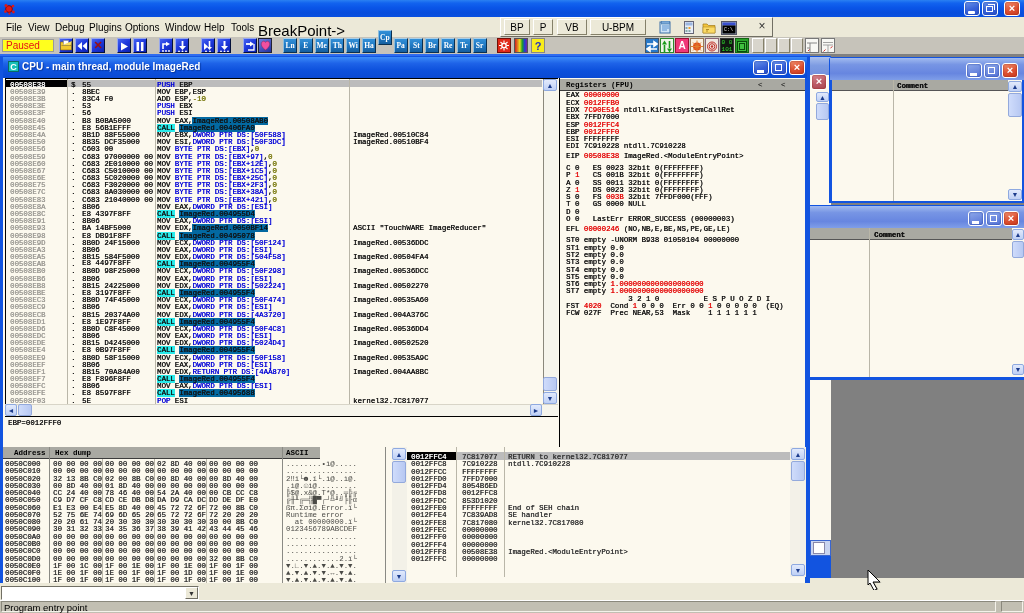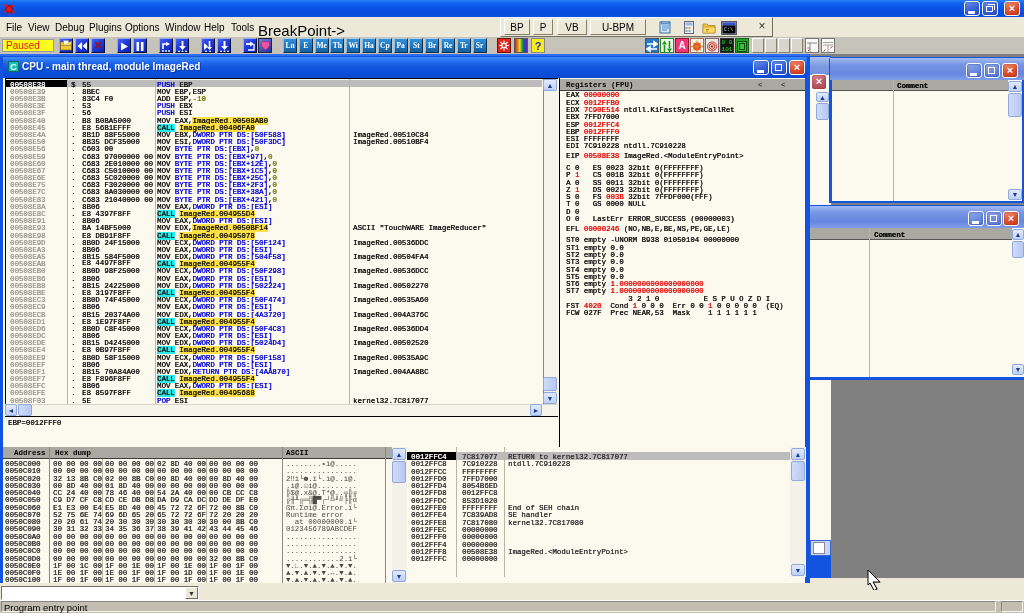--- a/index.html
+++ b/index.html
@@ -2,21 +2,21 @@
 <html><head><meta charset="utf-8"><style>
 *{margin:0;padding:0;box-sizing:border-box}
 body{width:1024px;height:613px;overflow:hidden;position:relative;background:#ece9d8;
  font-family:"Liberation Sans",sans-serif}
 .a{position:absolute}
 .m{position:absolute;font-family:"Liberation Mono",monospace;font-size:7.4px;white-space:pre;line-height:8px;height:8px;color:#111;text-shadow:0.3px 0 0 currentColor}
 .m b{font-weight:normal}
 .bl{color:#0000d8}
 .ol{color:#77770a}
 .rd{color:#e40808}
-.yb{background:#fde047;color:#111}
+.yb{background:#0369a1;color:#111}
 .cb{background:#28eaea;color:#111}
 .gray{color:#9c9a94}
 .hdr{position:absolute;background:#a9a9a2;border-bottom:1px solid #3c3c3c;color:#000;
  font-family:"Liberation Mono",monospace;font-size:7.5px;font-weight:bold}
 .xpbtn{position:absolute;border-radius:3px;border:1px solid #fff;
  background:linear-gradient(160deg,#6a93e8 0%,#3660d8 55%,#2a50c8 100%);box-shadow:inset 0 0 2px #1a3a9a}
 .xpbtn.red{background:linear-gradient(160deg,#f09070 0%,#dd5132 55%,#c83c20 100%);box-shadow:inset 0 0 2px #902010}
 .glyph{position:absolute;color:#fff;font-weight:bold;text-align:center}
 .navy{position:absolute;width:14px;height:15px;background:linear-gradient(140deg,#4664f2 0%,#1e38dc 48%,#0e22b0 100%);
  border:1px solid #04103a;border-top-color:#98a8ee;border-left-color:#98a8ee;color:#fff;text-align:center}
@@ -140,21 +140,21 @@
 <div class="a" style="left:258px;top:38px;width:14px;height:15px;background:linear-gradient(145deg,#7080e0,#2030a0);border:1px solid #223"></div>
 <svg class="a" style="left:260px;top:40px" width="11" height="11" viewBox="0 0 11 11">
     <path d="M5.5 10C2 7.5 0.8 5 1.5 3 2.2 1 4.5 0.6 5.5 2.4 6.5 0.6 8.8 1 9.5 3c0.7 2-0.5 4.5-4 7z" fill="#f050a0" stroke="#902050" stroke-width="0.5"></path>
   </svg>
 <div class="teal" style="left:283px;top:38px">Ln</div>
 <div class="teal" style="left:298.8px;top:38px">E</div>
 <div class="teal" style="left:314.6px;top:38px">Me</div>
 <div class="teal" style="left:330.40000000000003px;top:38px">Th</div>
 <div class="teal" style="left:346.20000000000005px;top:38px">Wi</div>
 <div class="teal" style="left:362.00000000000006px;top:38px">Ha</div>
-<div class="teal" style="left:377.80000000000007px;top:38px">Cp</div>
+<div class="teal" style="left:377.80000000000007px;top:30px">Cp</div>
 <div class="teal" style="left:393.6000000000001px;top:38px">Pa</div>
 <div class="teal" style="left:409.4000000000001px;top:38px">St</div>
 <div class="teal" style="left:425.2000000000001px;top:38px">Br</div>
 <div class="teal" style="left:441.0000000000001px;top:38px">Re</div>
 <div class="teal" style="left:456.8000000000001px;top:38px">Tr</div>
 <div class="teal" style="left:472.60000000000014px;top:38px">Sr</div>
 <div class="a" style="left:497px;top:38px;width:14px;height:15px;background:#e02818;border:1px solid #701008"></div>
 <svg class="a" style="left:499px;top:40px" width="10" height="11" viewBox="0 0 10 10">
     <circle cx="5" cy="5" r="2.2" fill="none" stroke="#fff" stroke-width="1.4"></circle>
     <path d="M5 0v2M5 8v2M0 5h2M8 5h2M1.5 1.5l1.4 1.4M7.1 7.1l1.4 1.4M8.5 1.5L7.1 2.9M2.9 7.1L1.5 8.5" stroke="#fff" stroke-width="1.1"></path>
@@ -482,21 +482,21 @@
 <div class="m" style="left:566px;top:251.0px">ST2 empty 0.0</div>
 <div class="m" style="left:566px;top:258.2px">ST3 empty 0.0</div>
 <div class="m" style="left:566px;top:265.5px">ST4 empty 0.0</div>
 <div class="m" style="left:566px;top:272.8px">ST5 empty 0.0</div>
 <div class="m" style="left:566px;top:280.1px">ST6 empty <b class="rd">1.0000000000000000000</b></div>
 <div class="m" style="left:566px;top:287.4px">ST7 empty <b class="rd">1.0000000000000000000</b></div>
 <div class="m" style="left:566px;top:294.6px">              3 2 1 0          E S P U O Z D I</div>
 <div class="m" style="left:566px;top:301.9px">FST <b class="rd">4020</b>  Cond <b class="rd">1</b> 0 0 0  Err 0 0 <b class="rd">1</b> 0 0 0 0 0  (EQ)</div>
 <div class="m" style="left:566px;top:309.2px">FCW 027F  Prec NEAR,53  Mask    1 1 1 1 1 1</div>
 <div class="a" style="left:3px;top:447px;width:404px;height:136px;background:#fcf9ee"></div>
-<div class="hdr" style="left:3px;top:447px;width:389px;height:12px">
+<div class="hdr" style="left:3px;top:447px;width:317px;height:12px">
     <span style="position:absolute;left:11px;top:2px">Address</span>
     <span style="position:absolute;left:52px;top:2px">Hex dump</span>
     <span style="position:absolute;left:283px;top:2px">ASCII</span>
   </div>
 <div class="a" style="left:49px;top:447px;width:1px;height:136px;background:#8a8a84"></div>
 <div class="a" style="left:282px;top:447px;width:1px;height:136px;background:#8a8a84"></div>
 <div class="a" style="left:385px;top:447px;width:1px;height:136px;background:#8a8a84"></div>
 <div class="vline" style="left:102px;top:459px;height:124px"></div>
 <div class="vline" style="left:154px;top:459px;height:124px"></div>
 <div class="vline" style="left:206px;top:459px;height:124px"></div>

